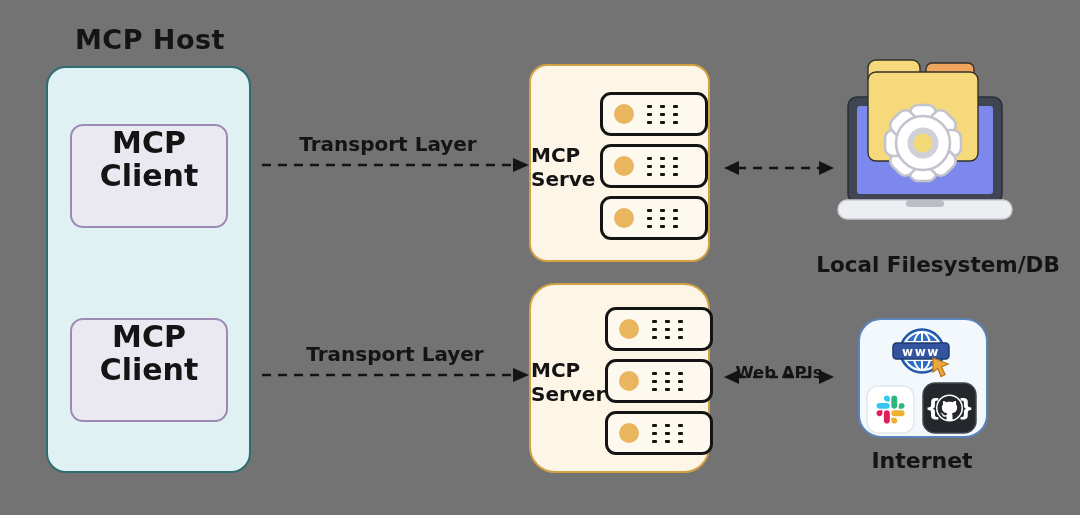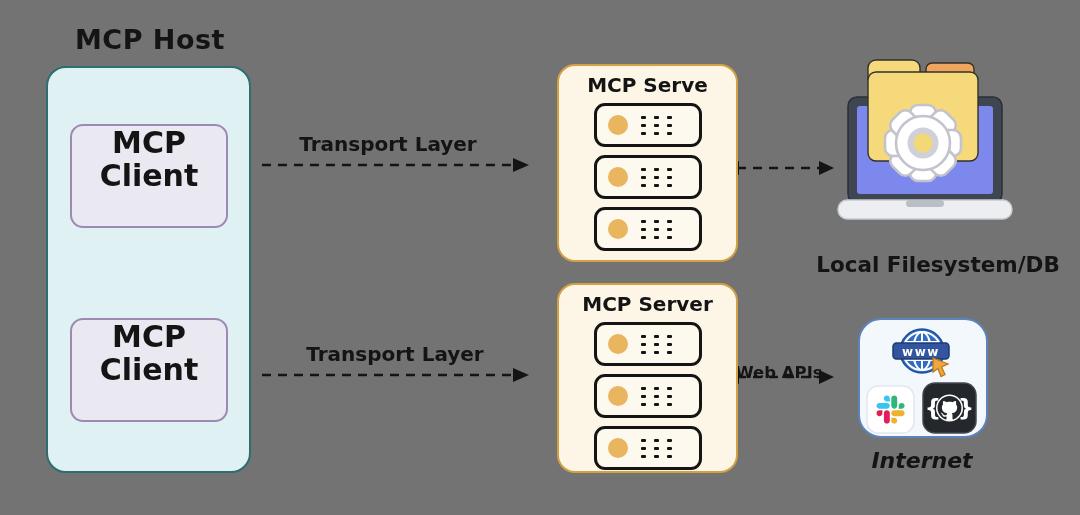--- a/index.html
+++ b/index.html
@@ -27,42 +27,42 @@
 
   
   .transport-top{left:270px;top:132px;width:236px;font-size:20px;}
   .transport-bottom{left:277px;top:342px;width:236px;font-size:20px;}
   .web-apis{left:719px;top:332px;width:120px;font-size:16.5px;margin-top:31px;}
 
   
   .server-box{
     left:529px;width:181px;
     background:#fdf6e7;border:2.5px solid #d2a144;border-radius:18px;box-sizing:border-box;
-    display:flex;flex-direction:column;align-items:center;margin-left:28px;
+    display:flex;flex-direction:row;align-items:center;
   }
   .server-box-top{top:64px;height:198px;}
-  .server-box-bottom{top:283px;height:190px;}
+  .server-box-bottom{top:283px;height:190px;border-radius:26px;}
   .server-box .server-label{margin-top:7px;font-size:20px;font-weight:bold;}
   .server-units{display:flex;flex-direction:column;gap:8px;margin-top:6px;}
   .server-unit{
     width:108px;height:44px;background:#fdf9ef;border:3px solid #141414;border-radius:11px;
     box-sizing:border-box;display:flex;align-items:center;padding-left:11px;gap:13px;
   }
   .led{width:20px;height:20px;border-radius:50%;background:#e9b55e;flex:0 0 auto;}
   .dots{display:grid;grid-template-columns:repeat(3,5px);grid-auto-rows:3px;column-gap:8px;row-gap:5px;}
   .dots i{display:block;width:5px;height:3px;background:#141414;border-radius:1px;}
 
   
   .laptop-svg{left:828px;top:55px;}
   .fs-label{left:808px;top:252px;width:260px;font-size:21.5px;}
   .internet-box{
     left:858px;top:318px;width:130px;height:120px;
     background:#f3f8fc;border:2.5px solid #5d83bb;border-radius:23px;box-sizing:border-box;
   }
-  .internet-label{left:842px;top:448px;width:160px;font-size:22px;font-style:italic;}
+  .internet-label{left:842px;top:448px;width:160px;font-size:22px;}
 
   .arrow-layer{left:0;top:0;}
 </style>
 </head>
 <body>
 
 <div class="canvas">
 
   <div class="abs lbl host-title">MCP Host</div>
   <div class="abs host-box"></div>

